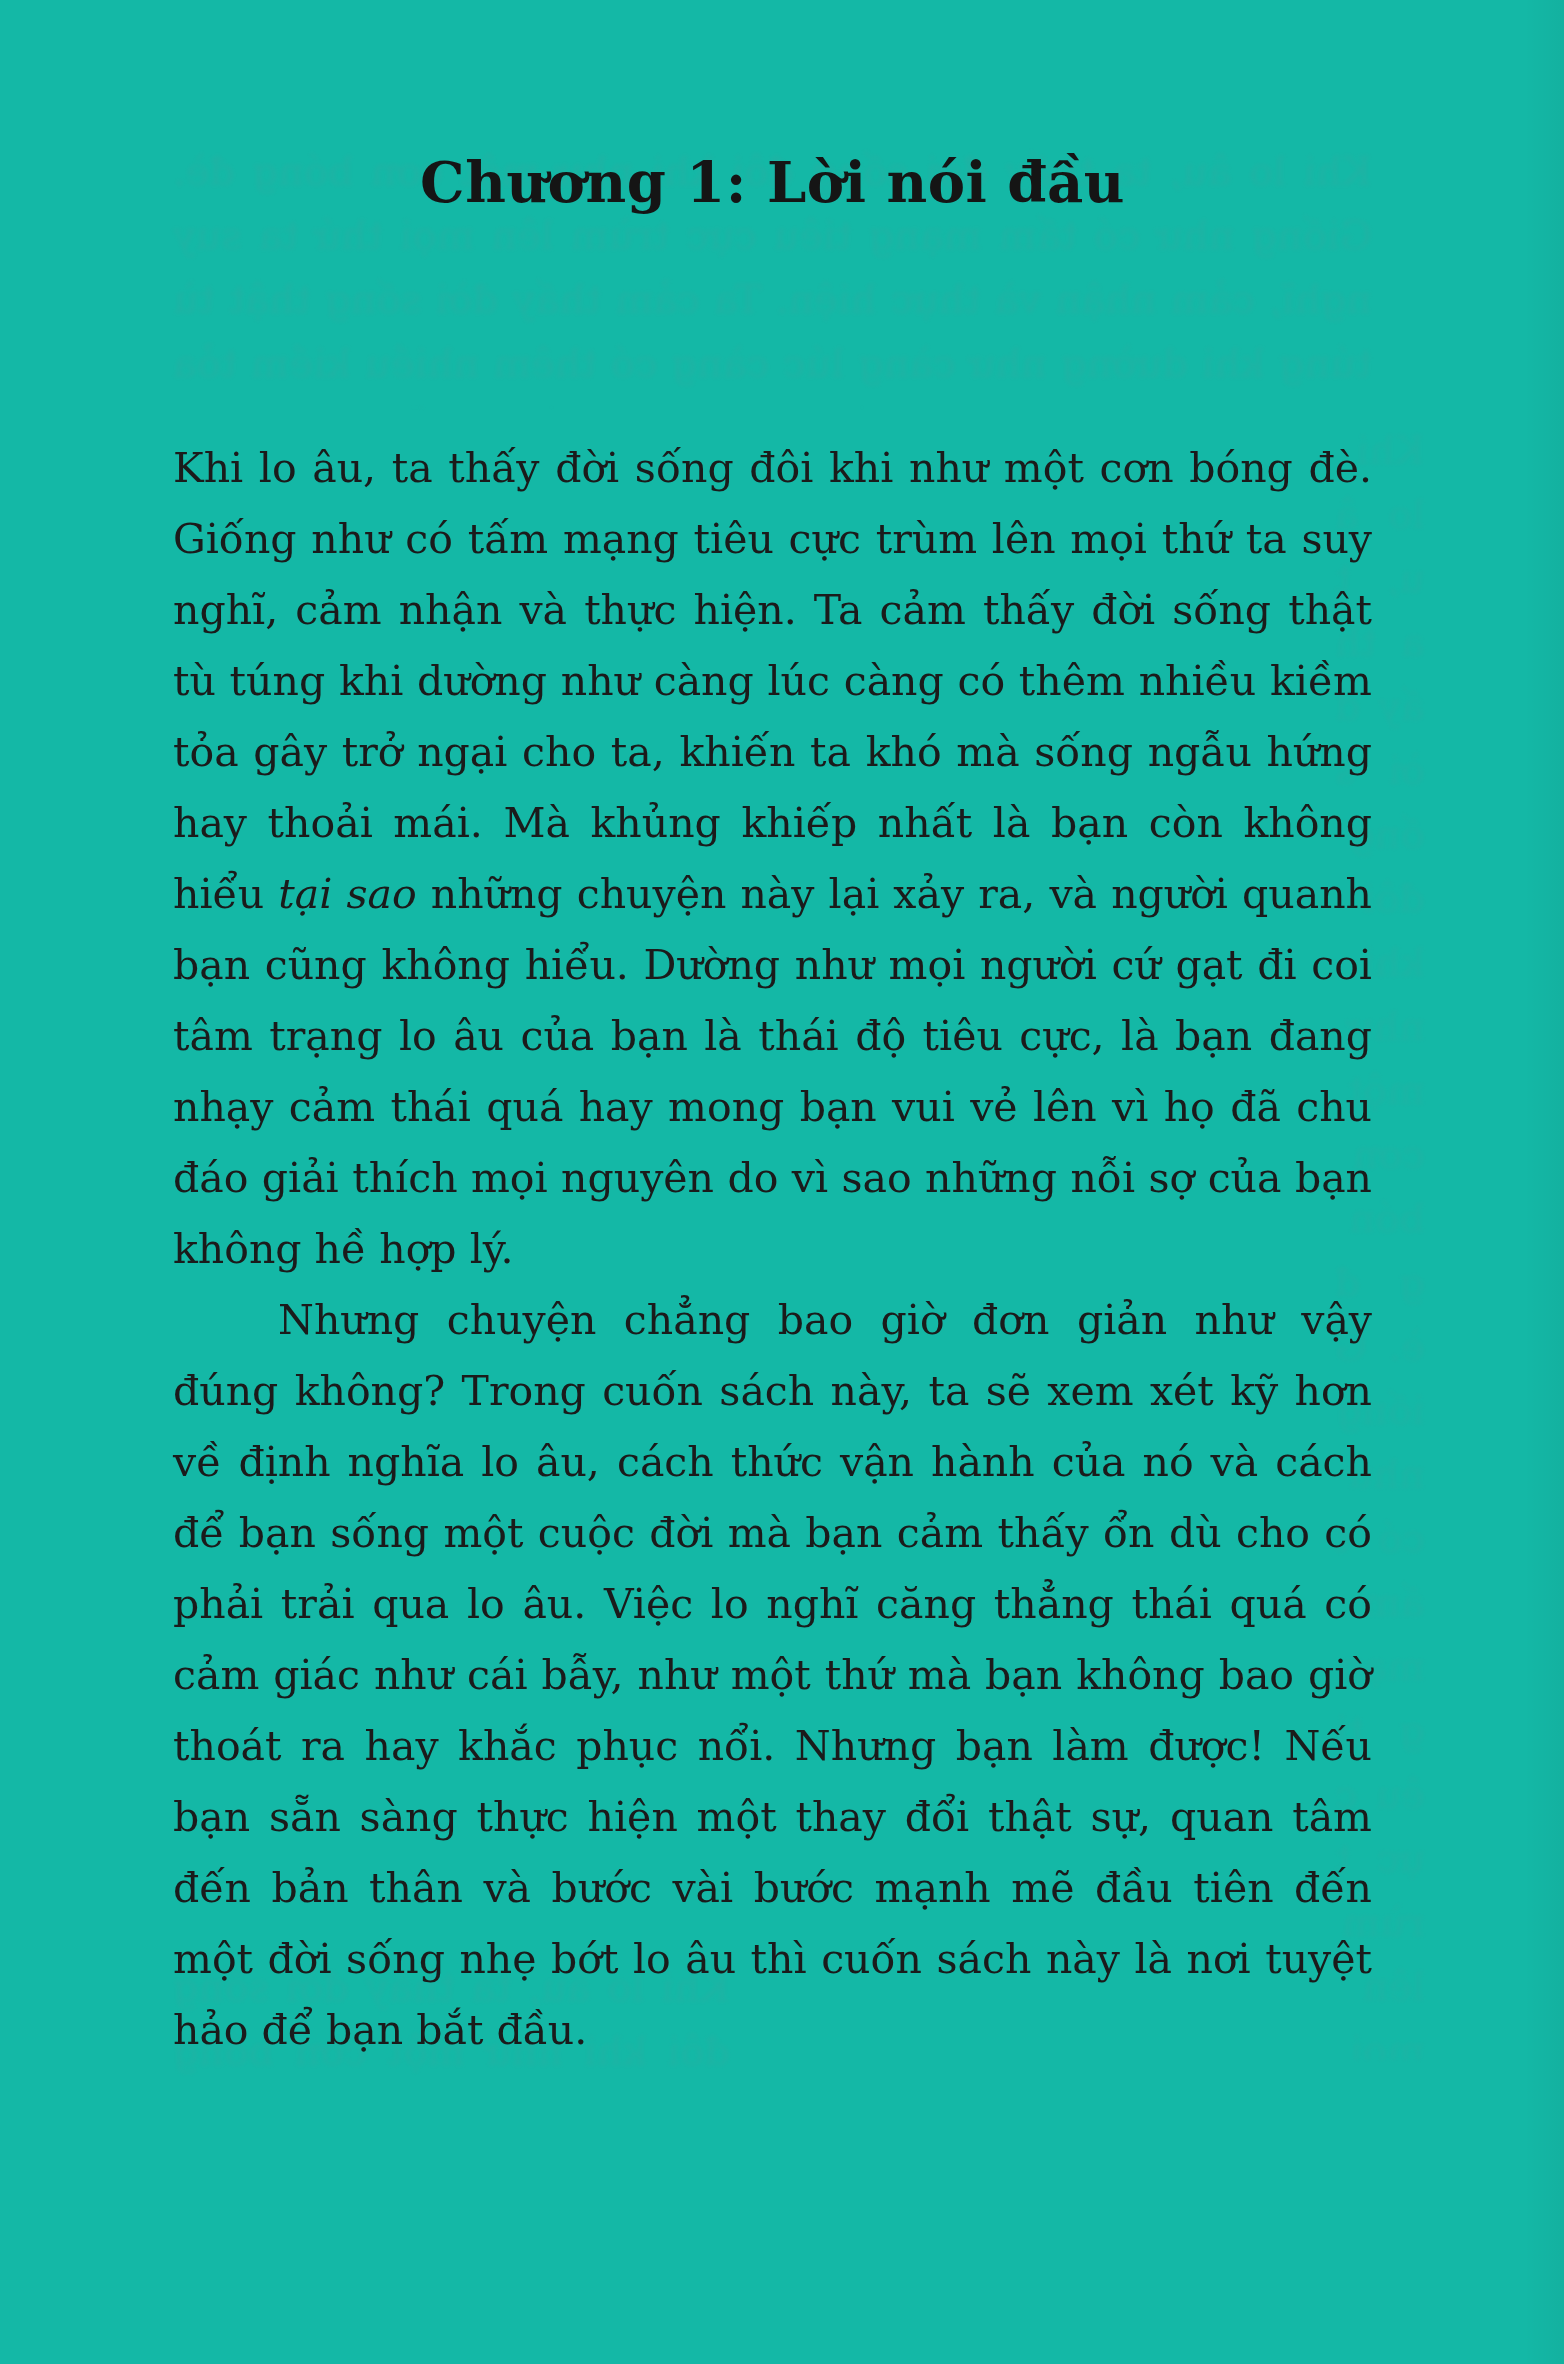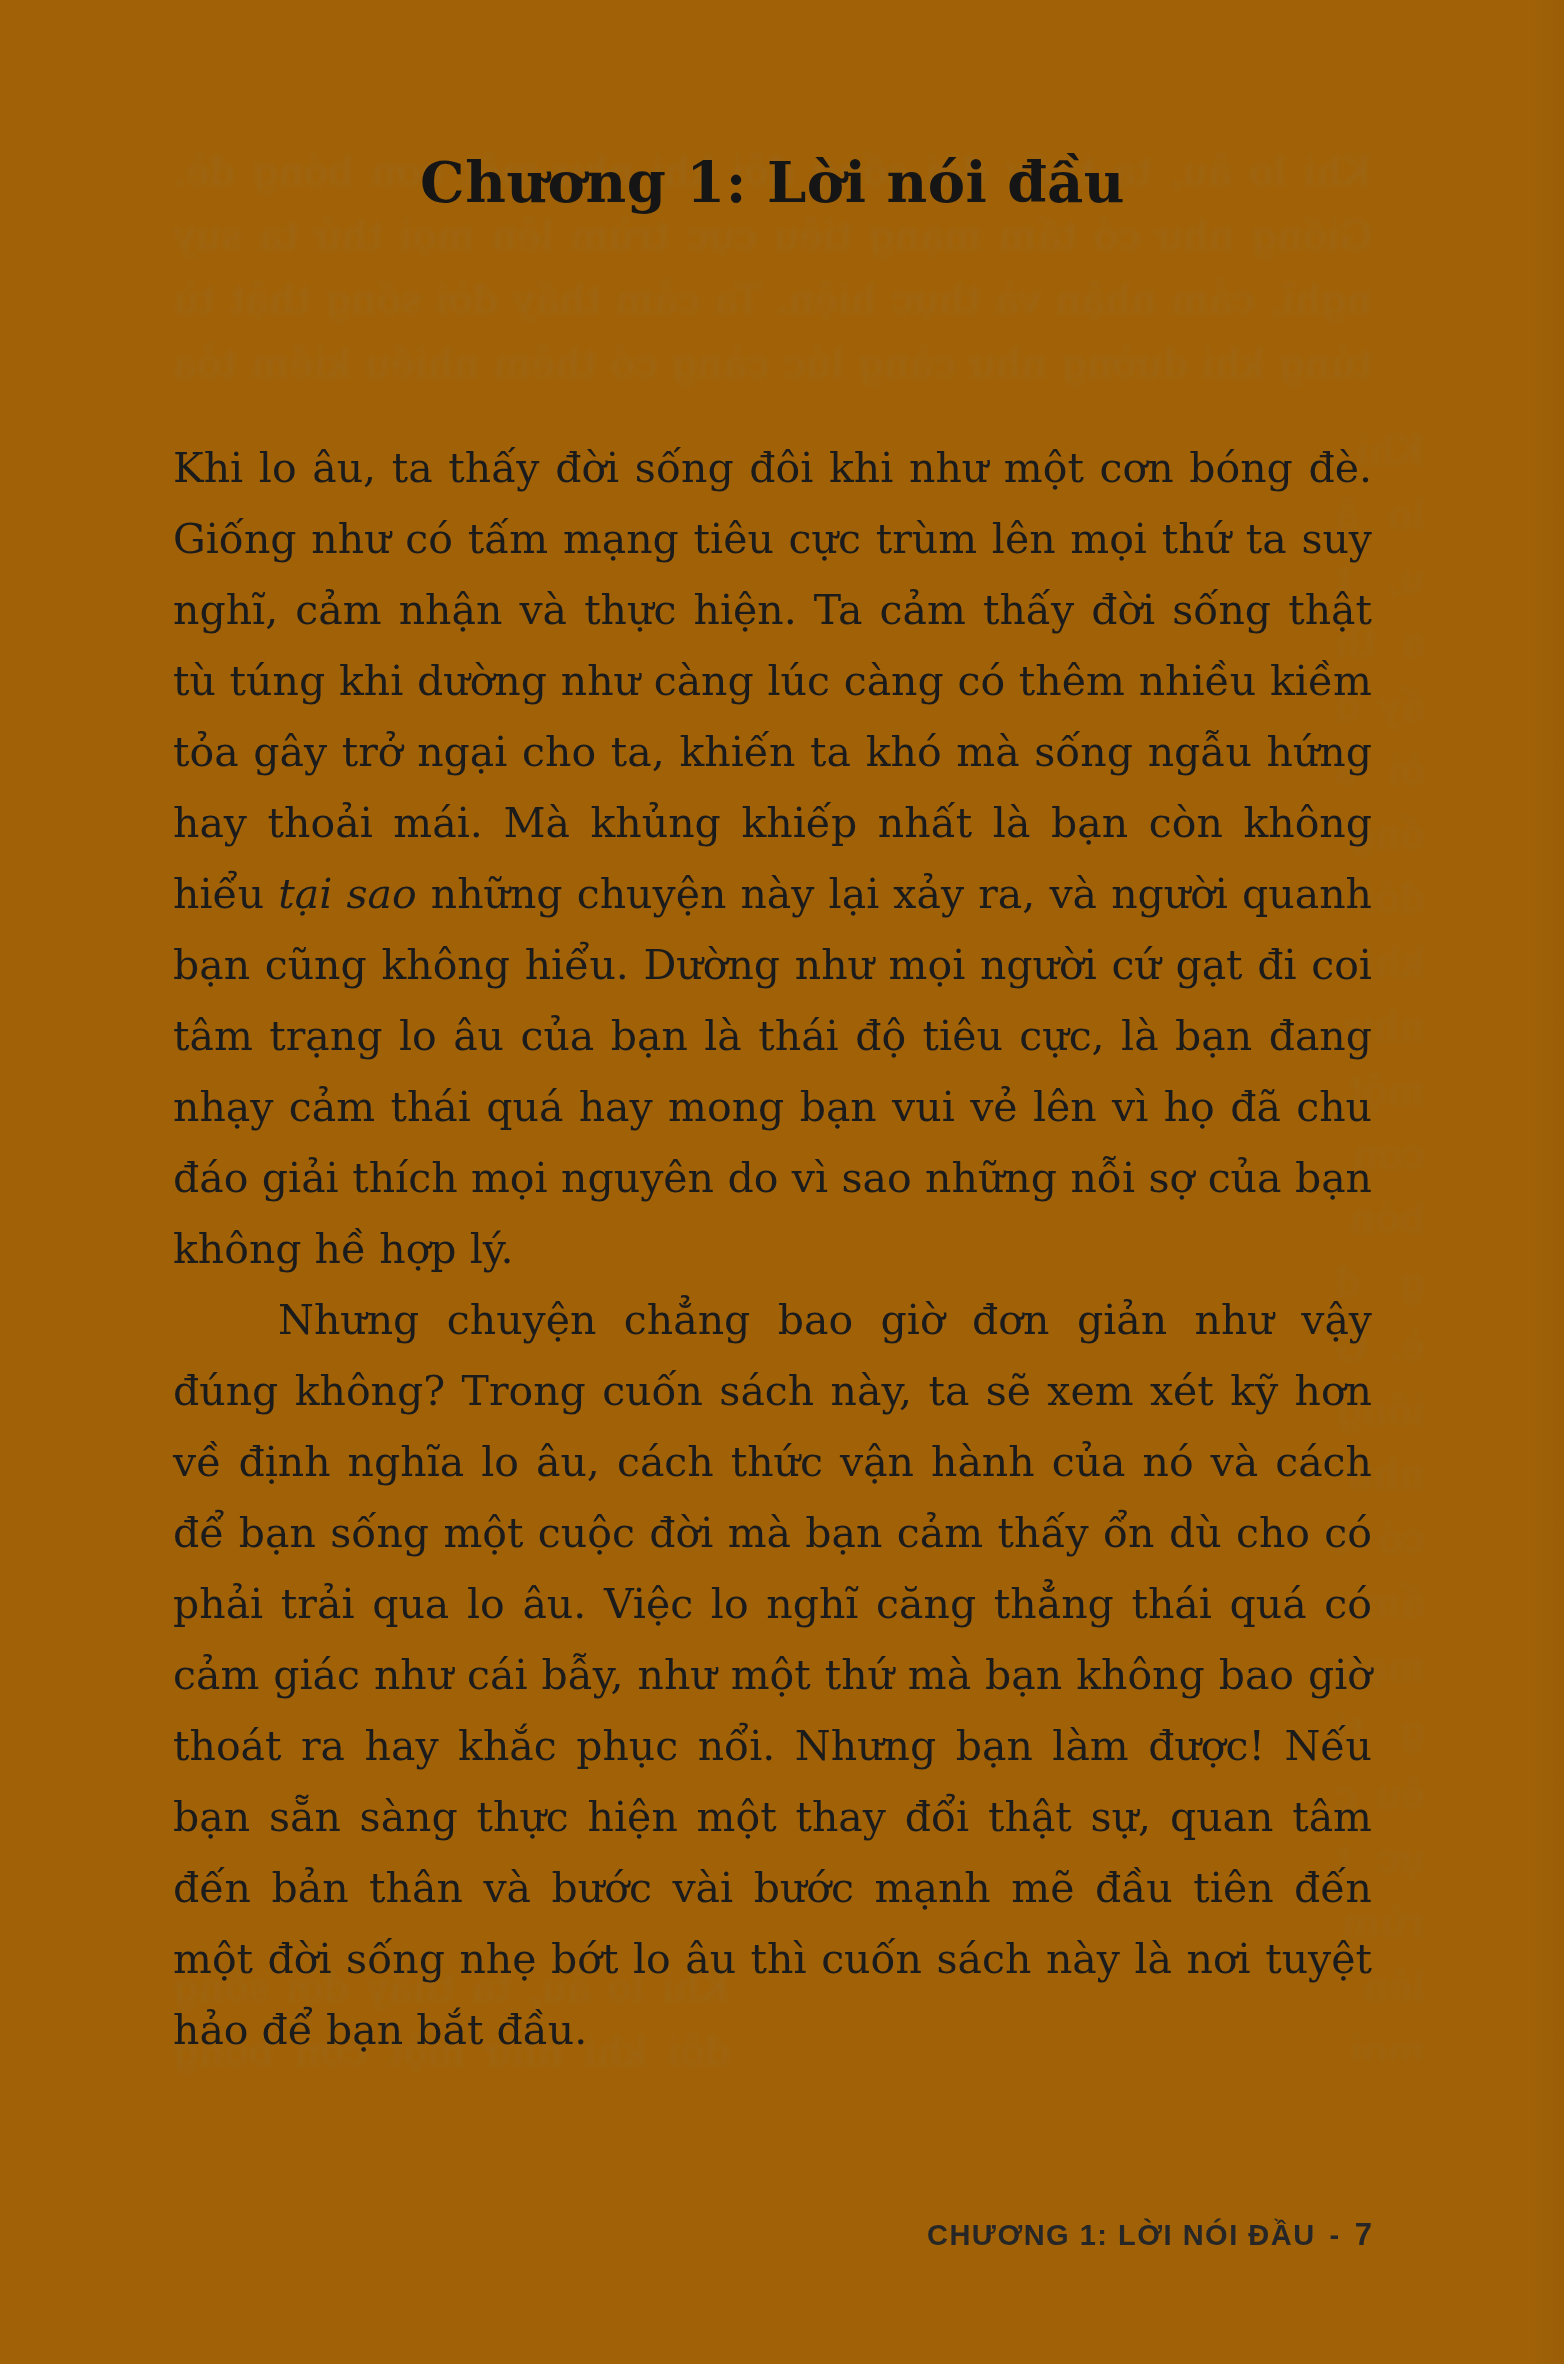--- a/index.html
+++ b/index.html
@@ -5,21 +5,21 @@
   html, body {
     margin: 0;
     padding: 0;
     background: #e9e9e9;
   }
   .page {
     position: relative;
     width: 1564px;
     height: 2364px;
     margin: 0 auto;
-    background: #a16207;
+    background: #14b8a6;
     overflow: hidden;
     font-family: "DejaVu Serif", "Liberation Serif", serif;
     color: #1b1b1b;
   }
   
   .bleed {
     position: absolute;
     overflow: hidden;
     transform: scaleX(-1);
     filter: blur(2px);
@@ -105,19 +105,16 @@
   <div class="bleed bleed-right" aria-hidden="true">Khi lo âu, ta thấy đời sống đôi khi như một cơn bóng đè. Giống như có tấm mạng tiêu cực trùm lên mọi thứ ta suy nghĩ, cảm nhận và thực hiện. Ta cảm thấy đời sống thật tù túng khi dường như càng lúc càng có thêm nhiều kiềm tỏa gây trở ngại cho ta, khiến ta khó mà sống ngẫu hứng hay thoải mái. Mà khủng khiếp nhất là bạn còn không hiểu tại sao những chuyện này lại xảy ra, và người quanh bạn cũng không hiểu. Dường như mọi người cứ gạt đi coi tâm trạng lo âu của bạn là thái độ tiêu cực, là bạn đang nhạy cảm thái quá hay mong bạn vui vẻ lên vì họ đã chu đáo giải thích mọi nguyên do vì sao những nỗi sợ của bạn không hề hợp lý. Nhưng chuyện chẳng bao giờ đơn giản như vậy đúng không? Trong cuốn sách này, ta sẽ xem xét kỹ hơn về định nghĩa lo âu, cách thức vận hành của nó và cách để bạn sống một cuộc đời mà bạn cảm thấy ổn dù cho có phải trải qua lo âu. Việc lo nghĩ căng thẳng thái quá có cảm giác như cái bẫy, như một thứ mà bạn không bao giờ thoát ra hay khắc phục nổi. Nhưng bạn làm được! Nếu bạn sẵn sàng thực hiện một thay đổi thật sự, quan tâm đến bản thân và bước vài bước mạnh mẽ đầu tiên đến một đời sống nhẹ bớt lo âu thì cuốn sách này là nơi tuyệt hảo để bạn bắt đầu. Trước hết: Lo âu là một hiện tượng tâm lý chính</div>
   <div class="bleed bleed-bottom" aria-hidden="true">Khi lo âu, ta thấy đời sống đôi khi như một cơn bóng đè. Giống như có tấm mạng tiêu cực trùm lên mọi thứ ta suy nghĩ, cảm nhận và thực hiện. Ta cảm thấy đời sống thật tù túng khi dường như càng lúc càng có thêm nhiều kiềm tỏa gây trở ngại cho ta, khiến ta khó mà sống ngẫu hứng hay thoải mái. Mà khủng khiếp nhất là bạn còn không hiểu tại sao những chuyện này lại xảy ra, và người quanh bạn cũng không hiểu. Dường như mọi người cứ gạt đi coi tâm trạng lo âu của bạn là thái độ tiêu cực, là bạn đang nhạy cảm thái quá hay mong bạn vui vẻ lên vì họ đã chu đáo giải thích mọi nguyên do vì sao những nỗi sợ của bạn không hề hợp lý. Nhưng chuyện chẳng bao giờ đơn giản như vậy đúng không? Trong cuốn sách này, ta sẽ xem xét kỹ hơn về định nghĩa lo âu, cách thức vận hành của nó và cách để bạn sống một cuộc đời mà bạn cảm thấy ổn dù cho có phải trải qua lo âu. Việc lo nghĩ căng thẳng thái quá có cảm giác như cái bẫy, như một thứ mà bạn không bao giờ thoát ra hay khắc phục nổi. Nhưng bạn làm được! Nếu bạn sẵn sàng thực hiện một thay đổi thật sự, quan tâm đến bản thân và bước vài bước mạnh mẽ đầu tiên đến một đời sống nhẹ bớt lo âu thì cuốn sách này là nơi tuyệt hảo để bạn bắt đầu. Trước hết: Lo âu là một hiện tượng tâm lý chính</div>
 
   <h1 class="title">Chương 1: Lời nói đầu</h1>
 
   <div class="body-text">
       <p class=""><span>Khi lo âu, ta thấy đời sống đôi khi như một cơn bóng đè. Giống như có tấm mạng tiêu cực trùm lên mọi thứ ta suy nghĩ, cảm nhận và thực hiện. Ta cảm thấy đời sống thật tù túng khi dường như càng lúc càng có thêm nhiều kiềm tỏa gây trở ngại cho ta, khiến ta khó mà sống ngẫu hứng hay thoải mái. Mà khủng khiếp nhất là bạn còn không hiểu </span><em>tại sao</em><span> những chuyện này lại xảy ra, và người quanh bạn cũng không hiểu. Dường như mọi người cứ gạt đi coi tâm trạng lo âu của bạn là thái độ tiêu cực, là bạn đang nhạy cảm thái quá hay mong bạn vui vẻ lên vì họ đã chu đáo giải thích mọi nguyên do vì sao những nỗi sợ của bạn không hề hợp lý.</span></p>
       <p class="indent"><span>Nhưng chuyện chẳng bao giờ đơn giản như vậy đúng không? Trong cuốn sách này, ta sẽ xem xét kỹ hơn về định nghĩa lo âu, cách thức vận hành của nó và cách để bạn sống một cuộc đời mà bạn cảm thấy ổn dù cho có phải trải qua lo âu. Việc lo nghĩ căng thẳng thái quá có cảm giác như cái bẫy, như một thứ mà bạn không bao giờ thoát ra hay khắc phục nổi. Nhưng bạn làm được! Nếu bạn sẵn sàng thực hiện một thay đổi thật sự, quan tâm đến bản thân và bước vài bước mạnh mẽ đầu tiên đến một đời sống nhẹ bớt lo âu thì cuốn sách này là nơi tuyệt hảo để bạn bắt đầu.</span></p>
     </div>
 
-  <div class="footer">
-    <span>CHƯƠNG 1: LỜI NÓI ĐẦU</span><span class="sep">-</span><span class="pagenum">7</span>
-  </div>
 
   <div class="edge-shade"></div>
 </div>
 
 
 </body></html>

